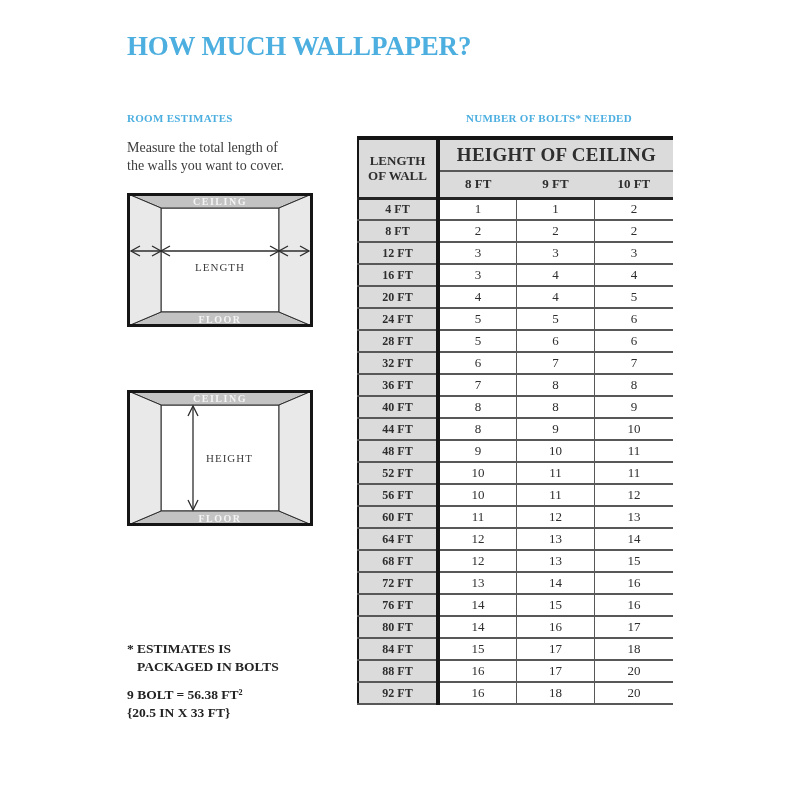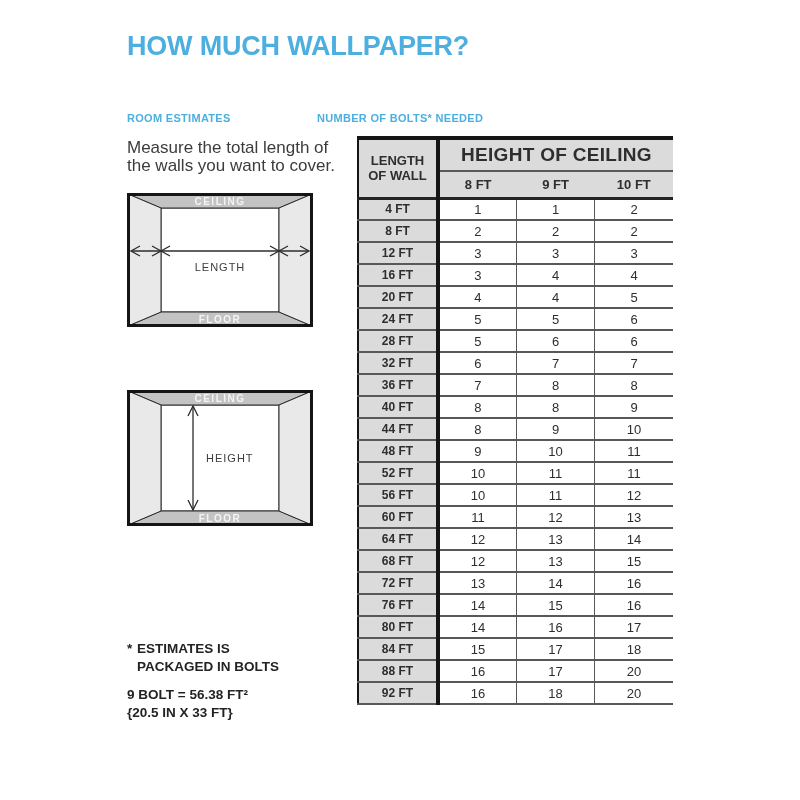--- a/index.html
+++ b/index.html
@@ -1,37 +1,37 @@
 <!DOCTYPE html>
 <html style="--accent: #4dafe0; --table-cell-gray: #dbdbdb; --room-wall-side: #e9e9e9; --room-wall-end: #c3c3c3;"><head>
 <meta charset="utf-8">
 <style>
   * { box-sizing: border-box; margin: 0; padding: 0; }
   html, body { background: #ffffff; }
   body { font-family: "Liberation Sans", "DejaVu Sans", sans-serif; }
-  .page { position: relative; width: 800px; height: 800px; background: #fff; overflow: hidden; }
+  .page { position: relative; width: 800px; height: 800px; background: #fff; overflow: hidden; font-family: Liberation Serif, serif; }
 
   .title {
     position: absolute; left: 127px; top: 31px;
     font-size: 27px; font-weight: bold; letter-spacing: -0.2px;
     color: var(--accent, #4dafe0);
   }
   .section-heading {
     font-size: 11px; font-weight: bold; letter-spacing: 0.3px;
     color: var(--accent, #4dafe0);
   }
   #room-heading { position: absolute; left: 127px; top: 112px; }
   #table-heading {
     position: absolute; left: 357px; top: 112px; width: 315px;
-    text-align: left; transform: translateX(-40px);
+    text-align: right; transform: translateX(-40px);
   }
 
   .step {
     position: absolute; left: 127px; width: 215px;
-    font-size: 17px; line-height: 17.5px; color: #3c3c3c;
+    font-size: 14px; line-height: 17.5px; color: #3c3c3c;
     white-space: pre-line;
   }
   #step-length { top: 139px; }
   #step-height { top: 344px; }
   #step-chart  { top: 552px; }
 
   .room-diagram { position: absolute; left: 127px; display: block; }
   #diagram-length { top: 193px; }
   #diagram-height { top: 390px; }
 

